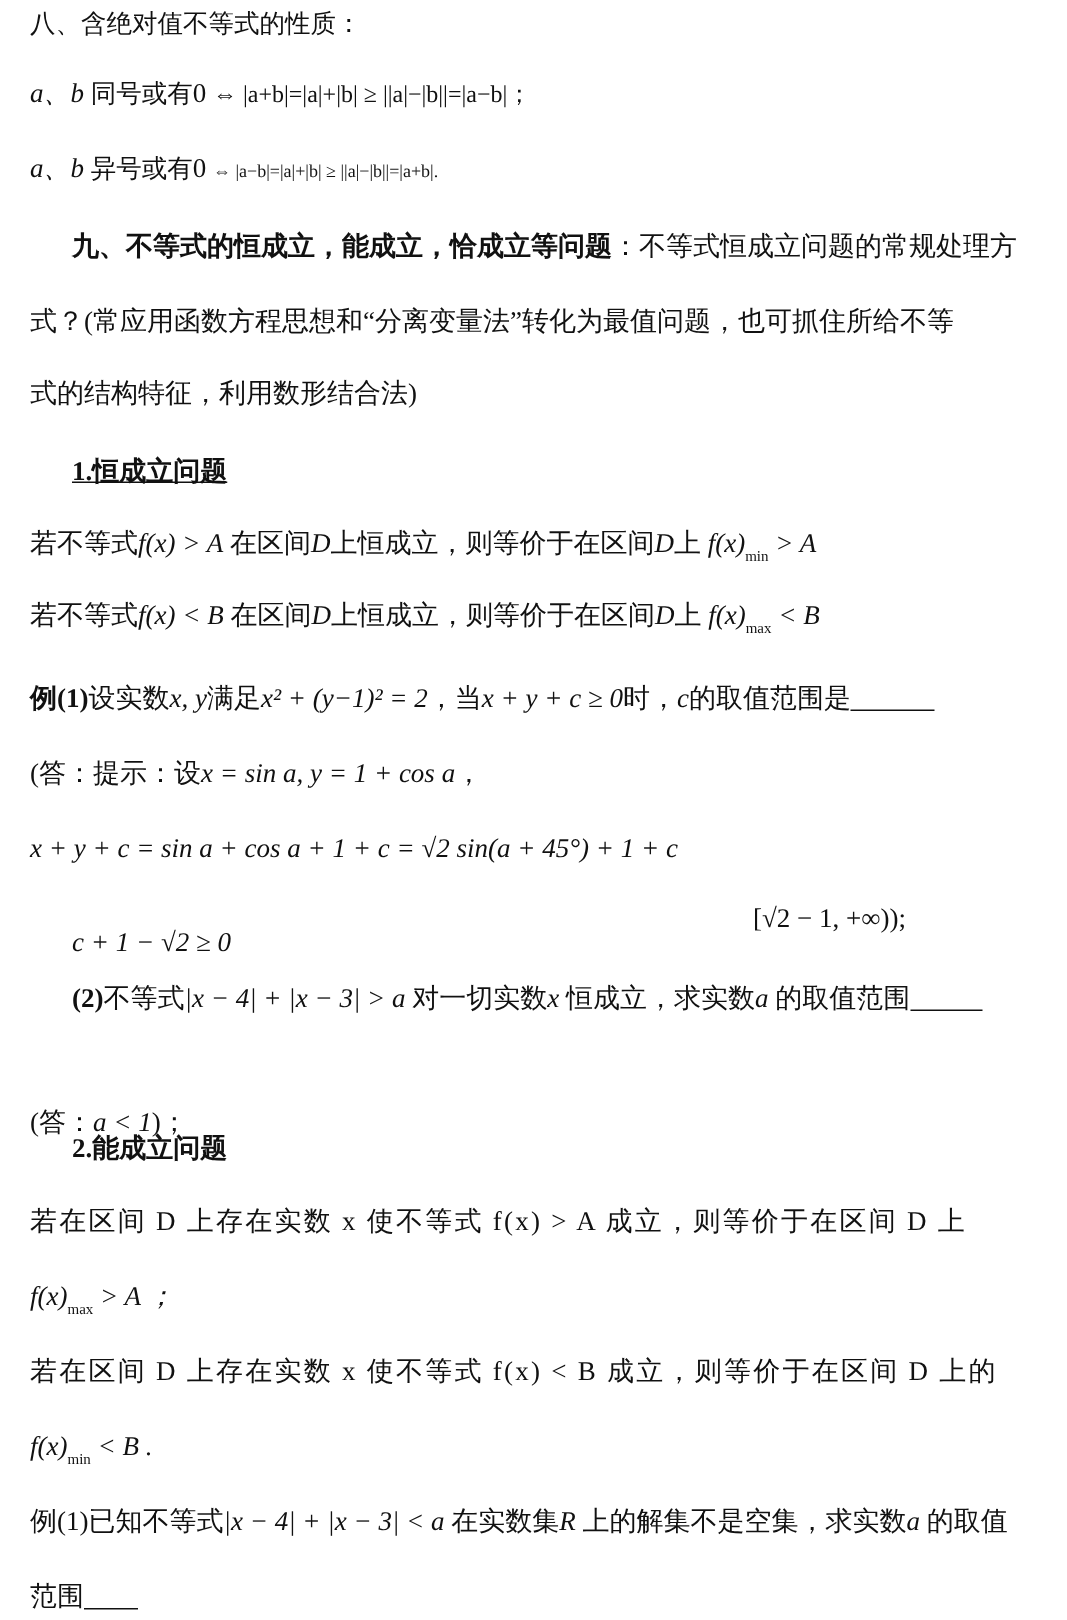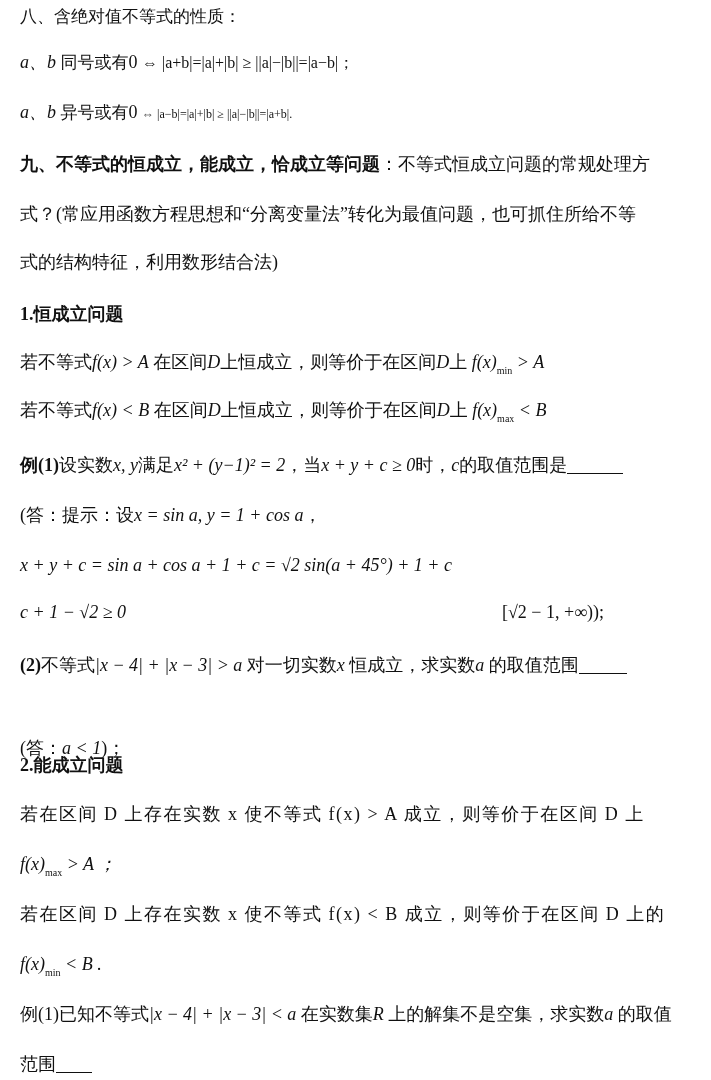--- a/index.html
+++ b/index.html
@@ -3,21 +3,21 @@
 <meta charset="utf-8">
 <style>
   html, body { margin: 0; padding: 0; background: #ffffff; }
   body {
     width: 711px; height: 1080px; overflow: hidden; position: relative;
     font-family: "Liberation Serif", "DejaVu Serif", serif;
     color: #111;
     font-size: 18px;
   }
   .line { position: absolute; left: 20px; white-space: nowrap; line-height: 24px; }
-  .b { font-weight: bold; }
+  .b { font-weight: bold; margin-left: 28px; }
   .m { font-family: "Liberation Serif", serif; font-style: italic; }
   .heiti { font-family: "DejaVu Sans", sans-serif; font-size: 17px; }
   .sub { font-size: 10px; vertical-align: -6px; font-style: normal; margin-top: 27px; }
   .blank { display: inline-block; border-bottom: 1px solid #111; height: 18px; vertical-align: -3px; }
 </style>
 </head>
 <body>
 
 <div class="line heiti" style="top:4px;">八、含绝对值不等式的性质：</div>
 
@@ -32,21 +32,21 @@
   <span class="heiti">异号或有</span><span>0</span>
   <span style="font-size:12px;">⇔ |a−b|=|a|+|b| ≥ ||a|−|b||=|a+b|.</span>
 </div>
 
 <div class="line" style="top:152px;">
   <span class="b">九、不等式的恒成立，能成立，恰成立等问题</span><span>：不等式恒成立问题的常规处理方</span>
 </div>
 <div class="line" style="top:202px;">式？(常应用函数方程思想和“分离变量法”转化为最值问题，也可抓住所给不等</div>
 <div class="line" style="top:250px;">式的结构特征，利用数形结合法)</div>
 
-<div class="line b" style="top:302px;">1.恒成立问题</div>
+<div class="line b" style="top:302px;text-decoration:underline;">1.恒成立问题</div>
 
 <div class="line" style="top:350px;">
   <span>若不等式</span><span class="m">f(x) &gt; A</span>
   <span>在区间</span><span class="m">D</span><span>上恒成立，则等价于在区间</span><span class="m">D</span><span>上</span>
   <span class="m">f(x)</span><span class="sub">min</span><span class="m"> &gt; A</span>
 </div>
 
 <div class="line" style="top:398px;">
   <span>若不等式</span><span class="m">f(x) &lt; B</span>
   <span>在区间</span><span class="m">D</span><span>上恒成立，则等价于在区间</span><span class="m">D</span><span>上</span>
@@ -54,21 +54,21 @@
 </div>
 
 <div class="line" style="top:453px;">
   <span style="font-weight:bold;margin-top:48px;">例(1)</span><span>设实数</span><span class="m">x, y</span><span>满足</span><span class="m">x² + (y−1)² = 2</span><span>，当</span><span class="m">x + y + c ≥ 0</span><span>时，</span><span class="m">c</span><span>的取值范围是</span><span class="blank" style="width:56px;"></span>
 </div>
 
 <div class="line" style="top:503px;">
   <span>(答：提示：设</span><span class="m">x = sin a, y = 1 + cos a</span><span>，</span>
 </div>
 <div class="line m" style="top:553px;">x + y + c = sin a + cos a + 1 + c = √2 sin(a + 45°) + 1 + c</div>
-<div class="line m" style="top:600px;">c + 1 − √2 ≥ 0</div>
+<div class="line m" style="top:616px;margin-left:28px;">c + 1 − √2 ≥ 0</div>
 <div class="line" style="top:600px; left:502px;">[√2 − 1, +∞));</div>
 
 <div class="line" style="top:653px;">
   <span class="b">(2)</span><span>不等式</span><span class="m">|x − 4| + |x − 3| &gt; a</span>
   <span>对一切实数</span><span class="m">x</span>
   <span>恒成立，求实数</span><span class="m">a</span>
   <span>的取值范围</span><span class="blank" style="width:48px;"></span>
 </div>
 
 <div class="line" style="top:702px;margin-top:34px;">

